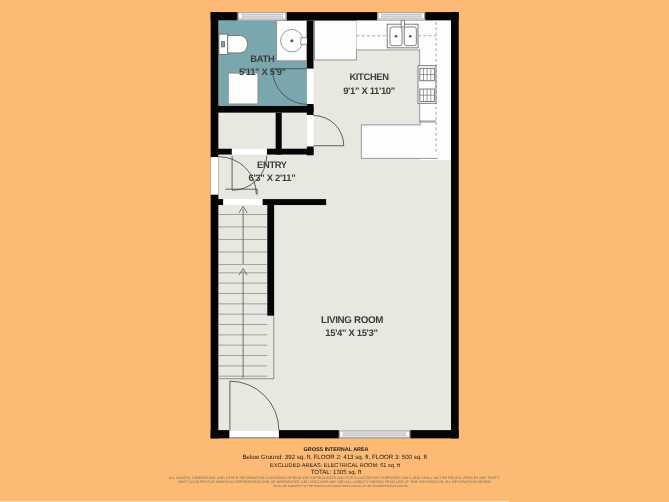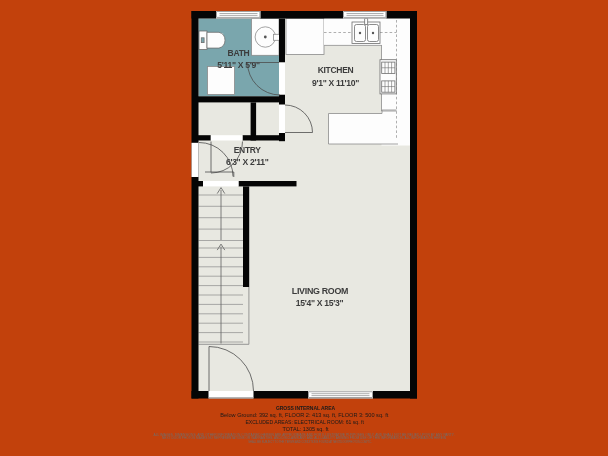--- a/index.html
+++ b/index.html
@@ -1,16 +1,16 @@
 <!DOCTYPE html>
 <html><head>
 <meta charset="utf-8">
 <style>
   html,body{margin:0;padding:0;background:#ffffff;}
-  #page{position:relative;width:608px;height:456px;background:#c2410c;overflow:hidden;
+  #page{position:relative;width:608px;height:456px;background:#fdba74;overflow:hidden;
         font-family:"Liberation Sans",sans-serif;}
   svg{position:absolute;left:0;top:0;}
   text{font-family:"Liberation Sans",sans-serif;}
   .room{font-weight:bold;fill:#3c3c3c;letter-spacing:-0.3px;}
 </style>
 </head>
 <body>
 <div id="page">
 <svg width="608" height="456" viewBox="0 0 608 456">
 

